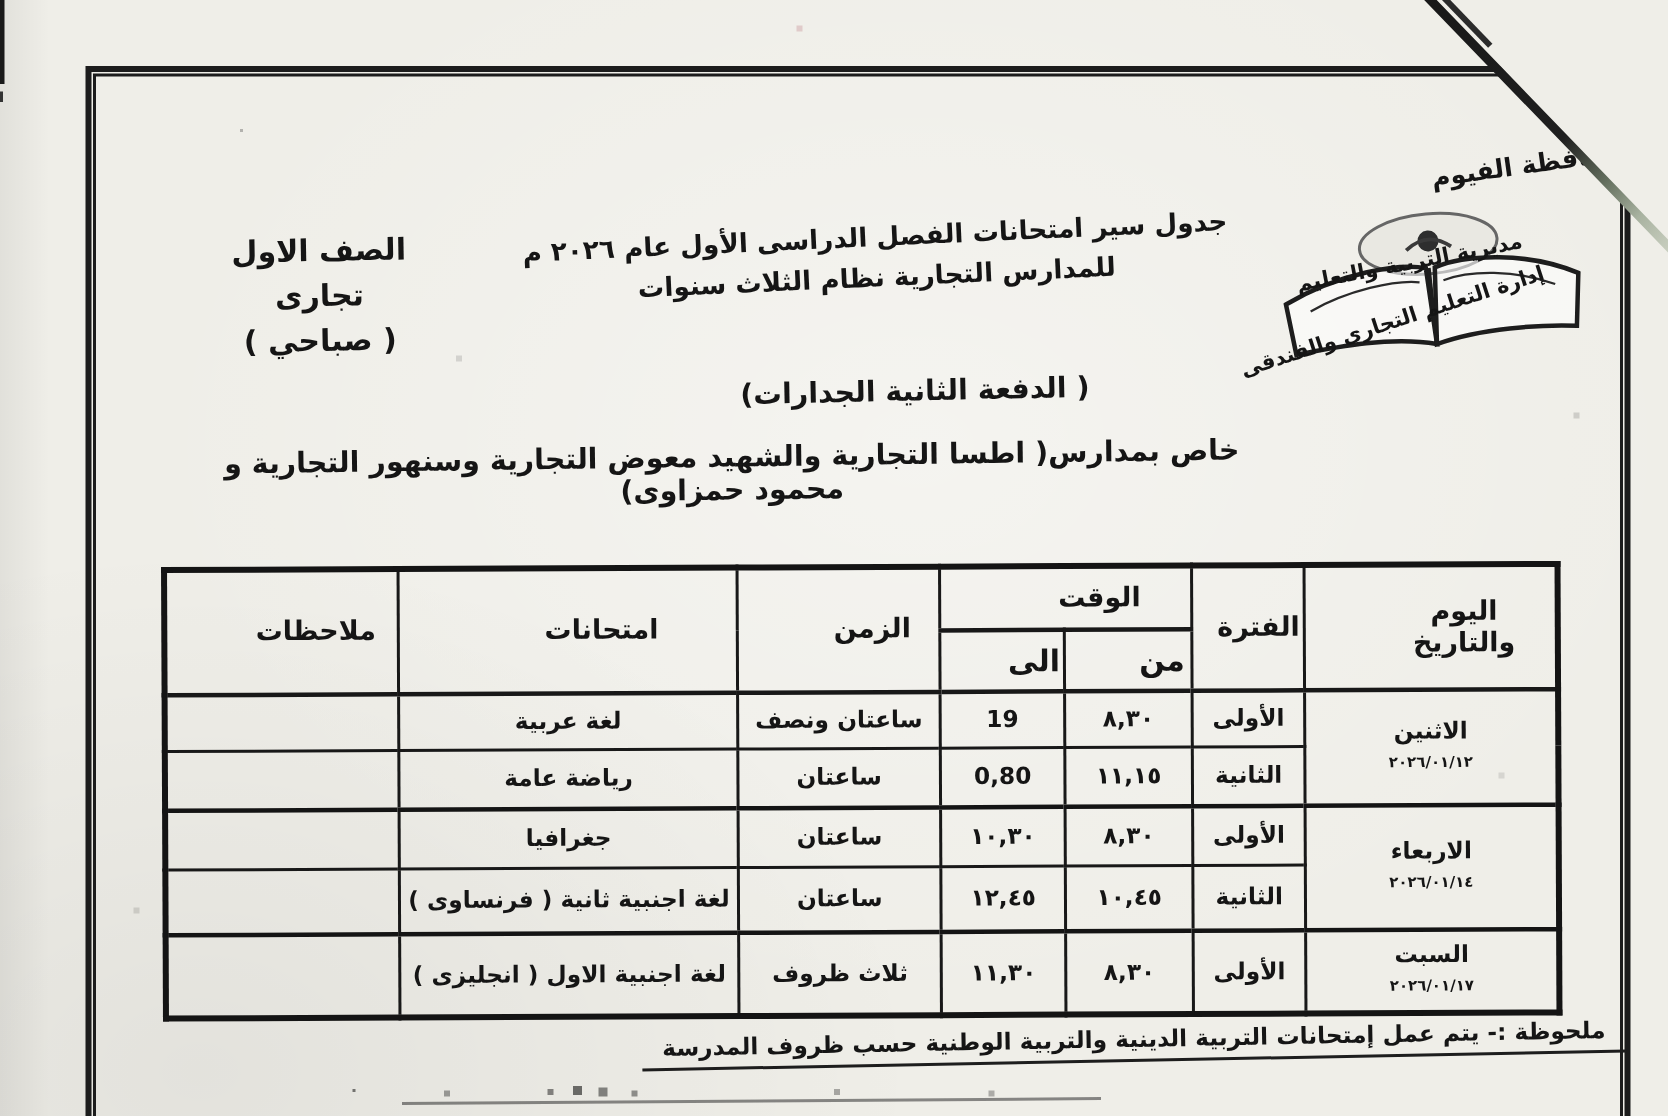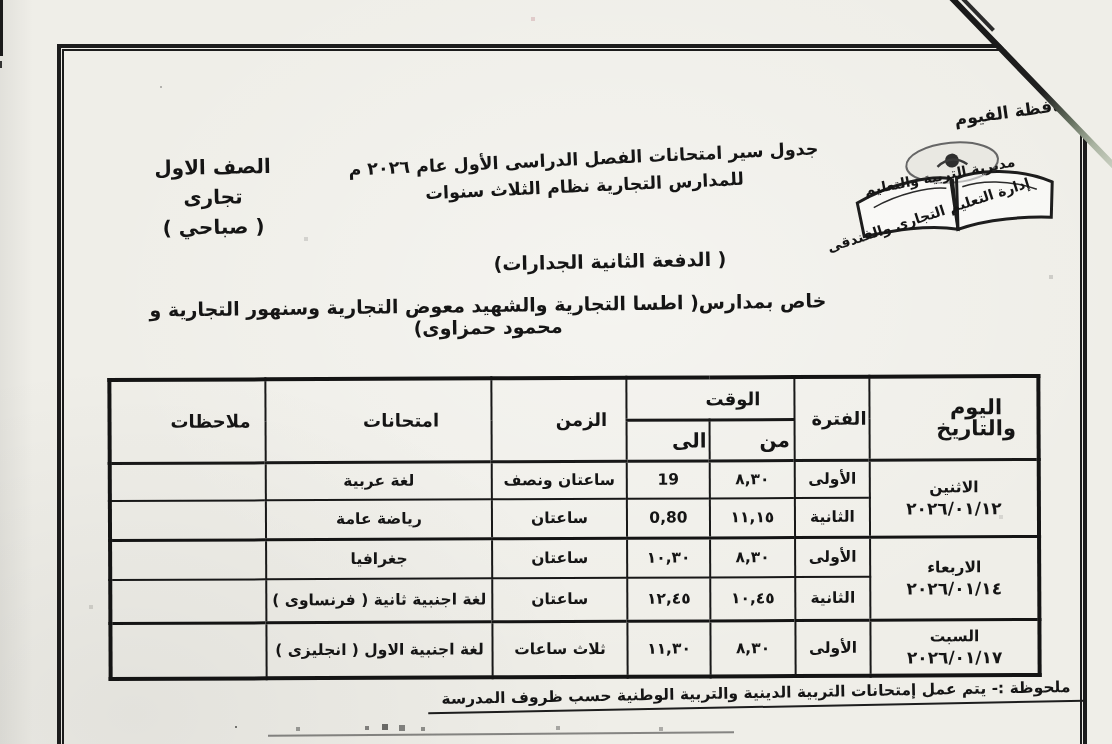--- a/index.html
+++ b/index.html
@@ -57,30 +57,30 @@
   
   table.sched{position:absolute; left:108px; top:376px; width:929px; z-index:3;
     border-collapse:collapse; table-layout:fixed; transform:rotate(-0.25deg);
     border:4px solid #141414; direction:rtl;}
   .sched th,.sched td{border:2px solid #181818; text-align:center; vertical-align:middle;
     padding:0 2px; overflow:hidden;}
   .sched thead th{font-size:18px; border-bottom-width:3px;padding-left:47px;}
   .sched thead tr.h1{height:42px;}
   .sched thead tr.h2{height:41px;}
   .sched thead tr.h2 th{font-size:20px;}
-  .sched .hdr-2line{font-size:21px; line-height:21px;}
+  .sched .hdr-2line{font-size:18px; line-height:21px;}
   .sched tbody td{font-size:15.5px;}
   .sched tbody tr:nth-child(1){height:38px;}
   .sched tbody tr:nth-child(2){height:39px;}
   .sched tbody tr:nth-child(3){height:40px;}
   .sched tbody tr:nth-child(4){height:43px;}
   .sched tbody tr:nth-child(5){height:56px;}
   .sched tbody tr.block-top td{border-top:3px solid #141414;margin-left:41px;}
   .sched td.day-cell{line-height:21px; font-size:15.5px;}
-  .sched td.day-cell .date-line{font-size:17px;}
+  .sched td.day-cell .date-line{font-size:10px;}
   
   .footer{position:absolute; left:428px; top:684px; width:656px; text-align:center;
     font-size:15.5px; transform:rotate(-1.1deg); border-bottom:2px solid #1d1d1d;
     padding-bottom:4px; white-space:nowrap; z-index:3;}
 </style>
 </head>
 <body>
 
 <div class="page">
 
@@ -186,21 +186,21 @@
           <td></td>
         </tr>
         <tr class="block-top">
           <td rowspan="1" class="day-cell">
             <div>السبت</div>
             <div class="date-line">٢٠٢٦/٠١/١٧</div>
           </td>
           <td>الأولى</td>
           <td>٨,٣٠</td>
           <td>١١,٣٠</td>
-          <td>ثلاث ساعات</td>
+          <td>ثلاث ظروف</td>
           <td>لغة اجنبية الاول ( انجليزى )</td>
           <td></td>
         </tr>
       </tbody>
   </table>
 
   <div class="footer">ملحوظة :- يتم عمل إمتحانات التربية الدينية والتربية الوطنية حسب ظروف المدرسة</div>
 
   <div class="fold-triangle"></div>
   <div class="fold-line"></div>

